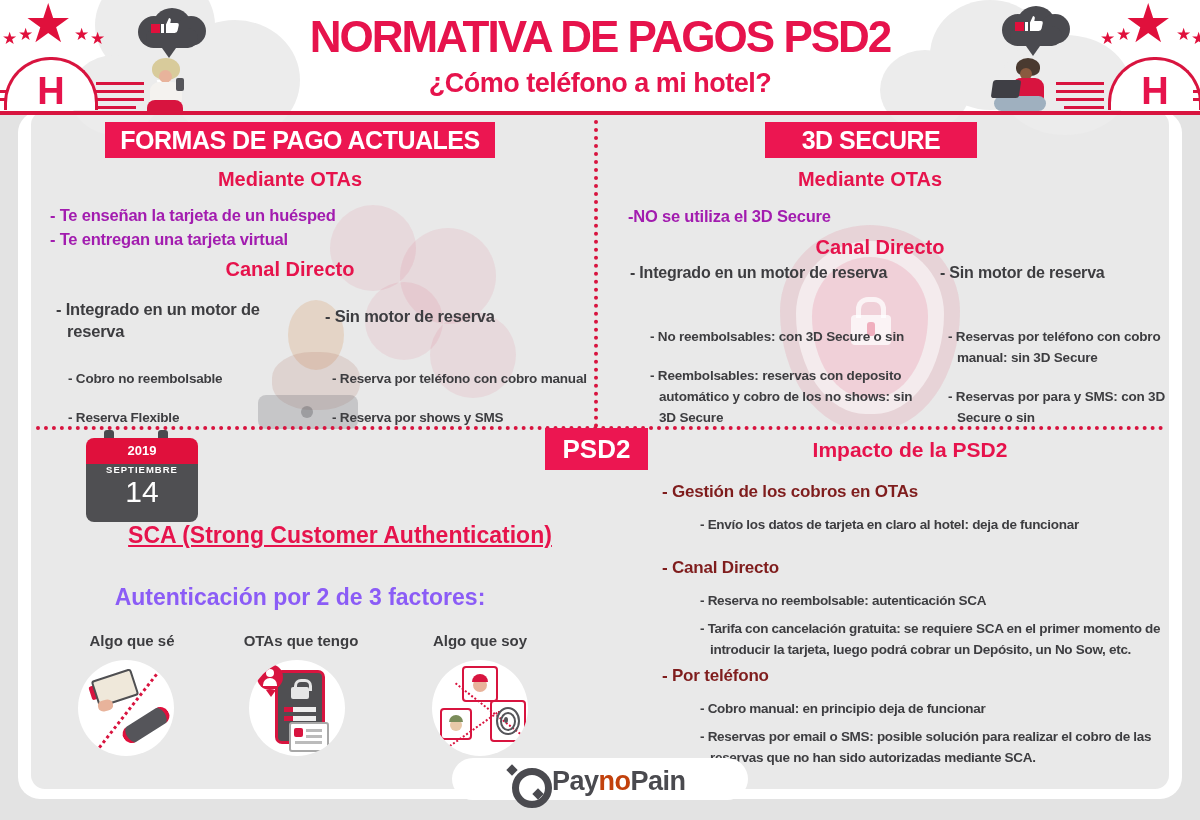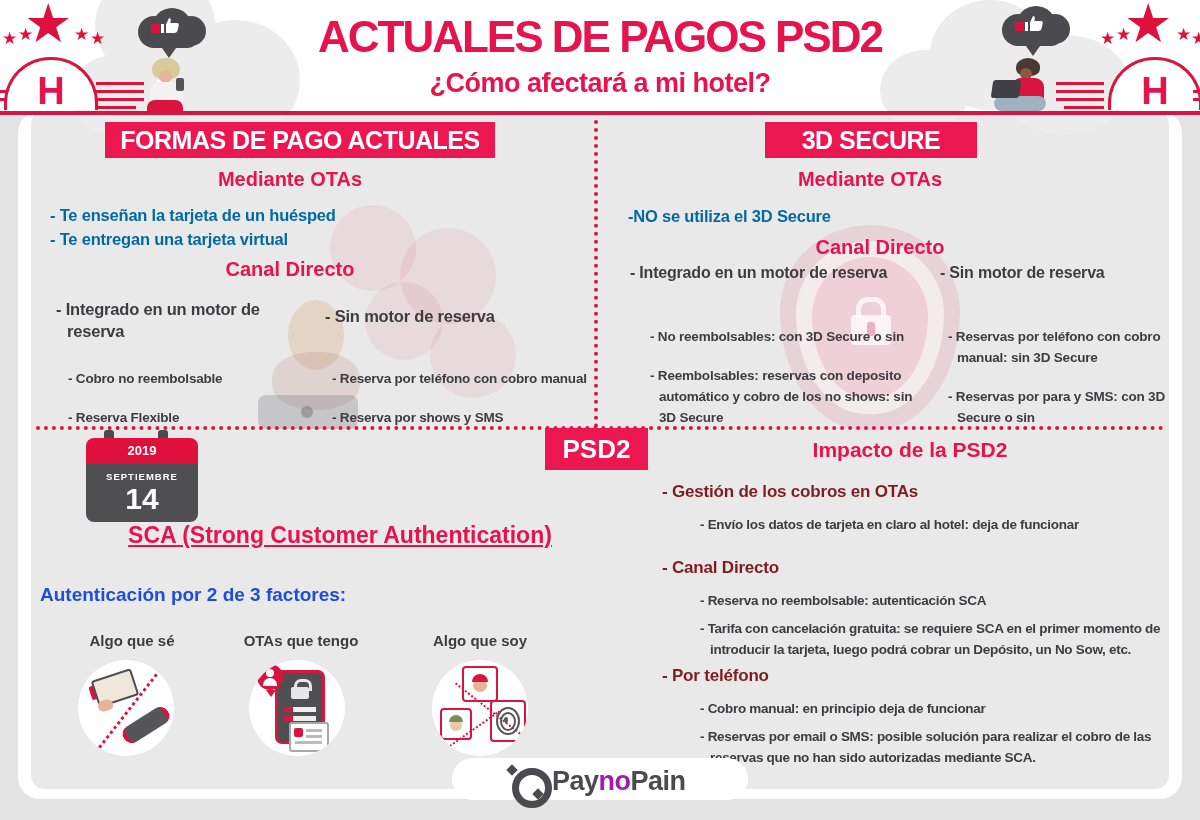--- a/index.html
+++ b/index.html
@@ -22,46 +22,46 @@
   .redline{left:0;top:111px;width:1200px;height:4px;background:#d8143f;}
   
   .outer-bg{left:0;top:115px;width:1200px;height:705px;background:#e3e3e3;}
   .frame{left:18px;top:111px;width:1164px;height:688px;background:#fff;border-radius:22px;}
   .panel{left:31px;top:111px;width:1138px;height:678px;background:#e9e9e9;border-radius:14px;}
   .fcirc{border-radius:50%;background:rgba(216,20,63,0.07);}
   
   .banner{background:#ec1651;color:#fff;font-weight:bold;text-align:center;font-size:25px;
           line-height:36px;height:36px;letter-spacing:-0.5px;}
   .rhead{color:#e6134c;font-weight:bold;font-size:20px;text-align:center;}
-  .bullets{color:#0369a1;font-weight:bold;font-size:16.5px;line-height:24px;letter-spacing:-0.2px;}
+  .bullets{color:#a21caf;font-weight:bold;font-size:16.5px;line-height:24px;letter-spacing:-0.2px;}
   .col-title{color:#3d3d40;font-weight:bold;font-size:16.5px;line-height:22px;
              padding-left:11px;text-indent:-11px;letter-spacing:-0.2px;}
   .subs{color:#3d3d40;font-weight:bold;font-size:13.5px;line-height:21px;letter-spacing:-0.2px;}
   .subs div{padding-left:9px;text-indent:-9px;margin-bottom:5px;margin-top:18px;}
   .nowrap{white-space:nowrap;}
   .vdots{border-left:4px dotted #d8143f;}
   .hdots{border-top:4px dotted #d8143f;}
   .badge{background:#ec1651;color:#fff;font-weight:bold;font-size:26px;text-align:center;
          line-height:42px;height:42px;}
   .timeline-desc{color:#e6134c;font-weight:bold;font-size:19.5px;line-height:25px;text-align:center;}
   .sca-title{color:#e6134c;font-weight:bold;font-size:23px;text-align:center;}
-  .sca-sub{color:#1d4ed8;font-weight:bold;font-size:19px;}
+  .sca-sub{color:#8b5cf6;font-weight:bold;font-size:23px;text-align:center;}
   .factor-label{color:#3d3d40;font-weight:bold;font-size:15px;text-align:center;}
   .circle{width:96px;height:96px;border-radius:50%;background:#fff;overflow:hidden;}
   .impact-title{color:#e6134c;font-weight:bold;font-size:21px;text-align:center;}
   .impact-sec{color:#7f1d1d;font-weight:bold;font-size:17px;letter-spacing:-0.2px;}
   .impact-items{color:#3d3d40;font-weight:bold;font-size:13.5px;line-height:21px;letter-spacing:-0.3px;}
   .impact-items div{padding-left:10px;text-indent:-10px;margin-bottom:7px;}
   .logo-text{font-size:27px;font-weight:bold;letter-spacing:-0.5px;color:#4a4a4f;}
-  .logo-no{color:#a21caf;}
+  .logo-no{color:#c2410c;}
   .cal-top{background:#e0103c;border-radius:8px 8px 0 0;color:#fff;font-weight:bold;
            font-size:13px;text-align:center;line-height:26px;}
   .cal-body{background:#4f4f52;border-radius:0 0 8px 8px;color:#fff;text-align:center;}
-  .cal-month{font-size:9.5px;font-weight:bold;letter-spacing:1px;padding-top:7px;}
-  .cal-day{font-size:30px;font-weight:bold;line-height:34px;}
+  .cal-month{font-size:9.5px;font-weight:bold;letter-spacing:1px;}
+  .cal-day{font-size:30px;font-weight:normal;line-height:34px;}
   .ring{width:10px;height:22px;background:#4a4a4f;border-radius:3px;}
 </style>
 </head>
 <body>
 
 <div class="stage">
 
   <div class="abs outer-bg"></div>
   <div class="abs frame"></div>
   <div class="abs panel"></div>
@@ -150,22 +150,22 @@
   <div class="abs awning" style="left:1108px;top:57px;">
     <div class="awning-h">H</div>
   </div>
   <div class="abs stripe" style="left:1056px;top:82px;width:48px;"></div>
   <div class="abs stripe" style="left:1056px;top:90px;width:48px;"></div>
   <div class="abs stripe" style="left:1056px;top:98px;width:48px;"></div>
   <div class="abs stripe" style="left:1064px;top:106px;width:40px;"></div>
   <div class="abs stripe" style="left:1193px;top:90px;width:7px;"></div>
   <div class="abs stripe" style="left:1193px;top:98px;width:7px;"></div>
 
-  <div class="abs hdr-title">ACTUALES DE PAGOS PSD2</div>
-  <div class="abs hdr-sub">¿Cómo afectará a mi hotel?</div>
+  <div class="abs hdr-title">NORMATIVA DE PAGOS PSD2</div>
+  <div class="abs hdr-sub">¿Cómo teléfono a mi hotel?</div>
   <div class="abs redline"></div>
 
   <div class="abs vdots" style="left:594px;top:120px;height:308px;"></div>
   <div class="abs hdots" style="left:36px;top:426px;width:1128px;"></div>
 
   <div class="abs banner" style="left:105px;top:122px;width:390px;">FORMAS DE PAGO ACTUALES</div>
   <div class="abs rhead" style="left:60px;top:168px;width:460px;">Mediante OTAs</div>
   <div class="abs bullets" style="left:50px;top:203px;width:470px;">
     <div>- Te enseñan la tarjeta de un huésped</div>
     <div>- Te entregan una tarjeta virtual</div>

